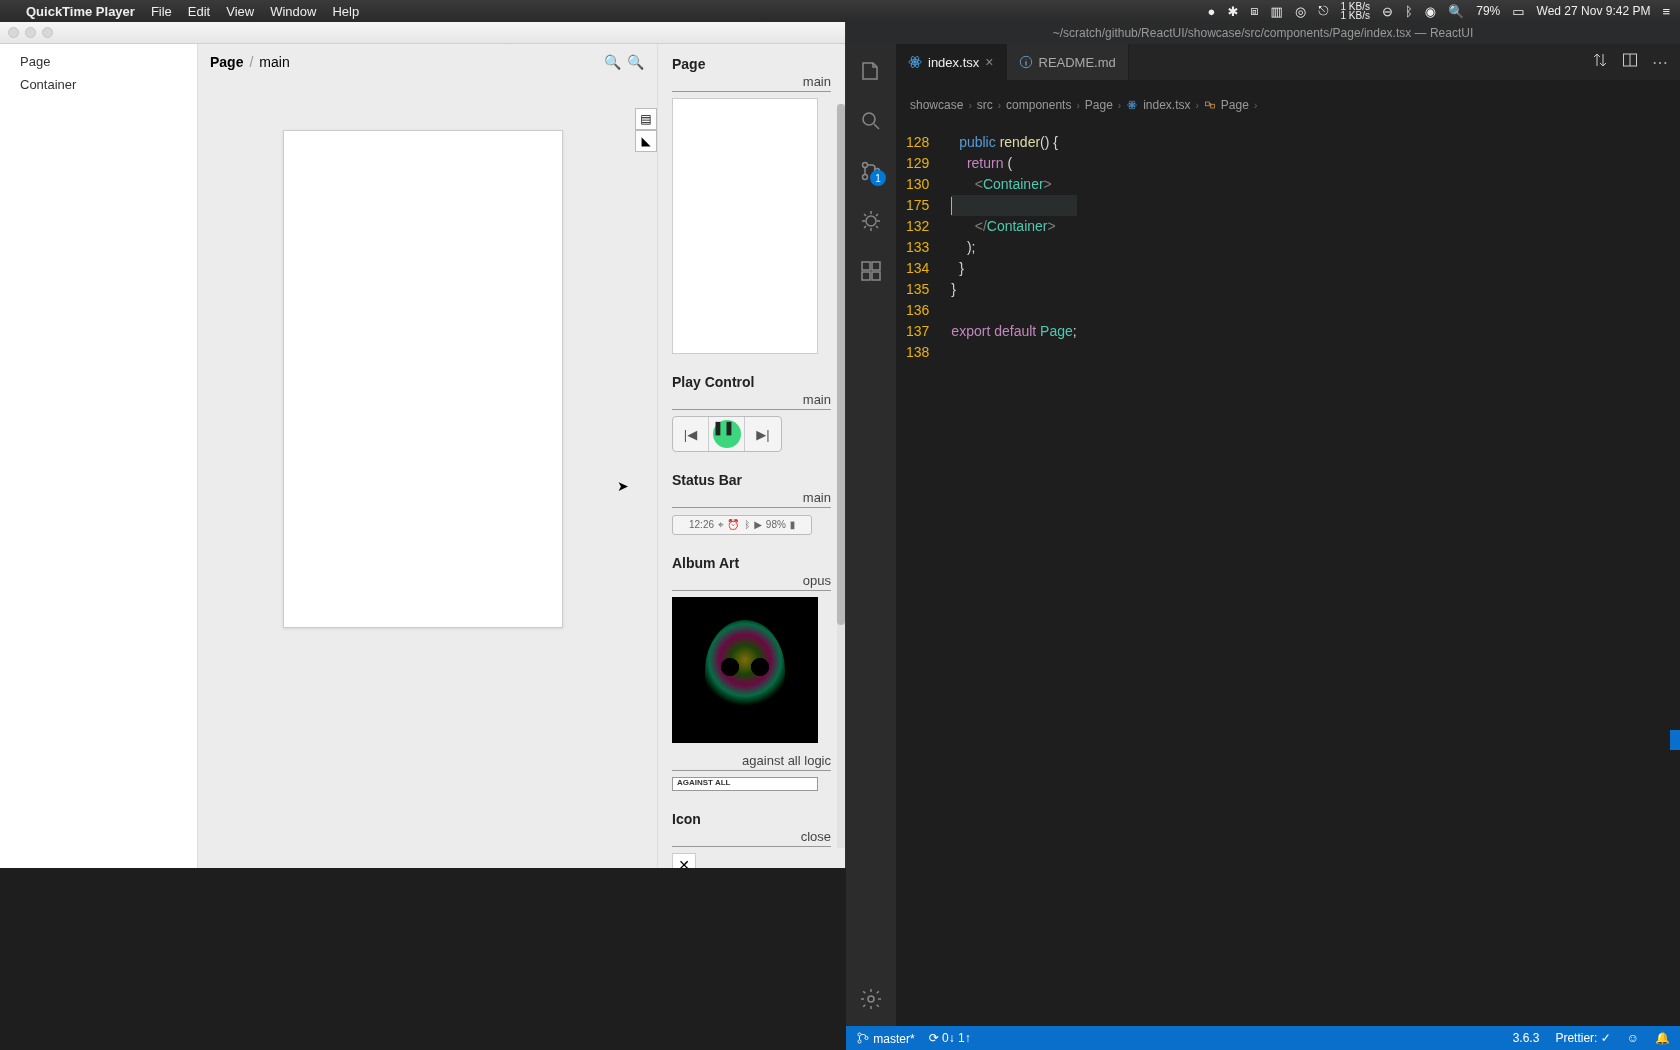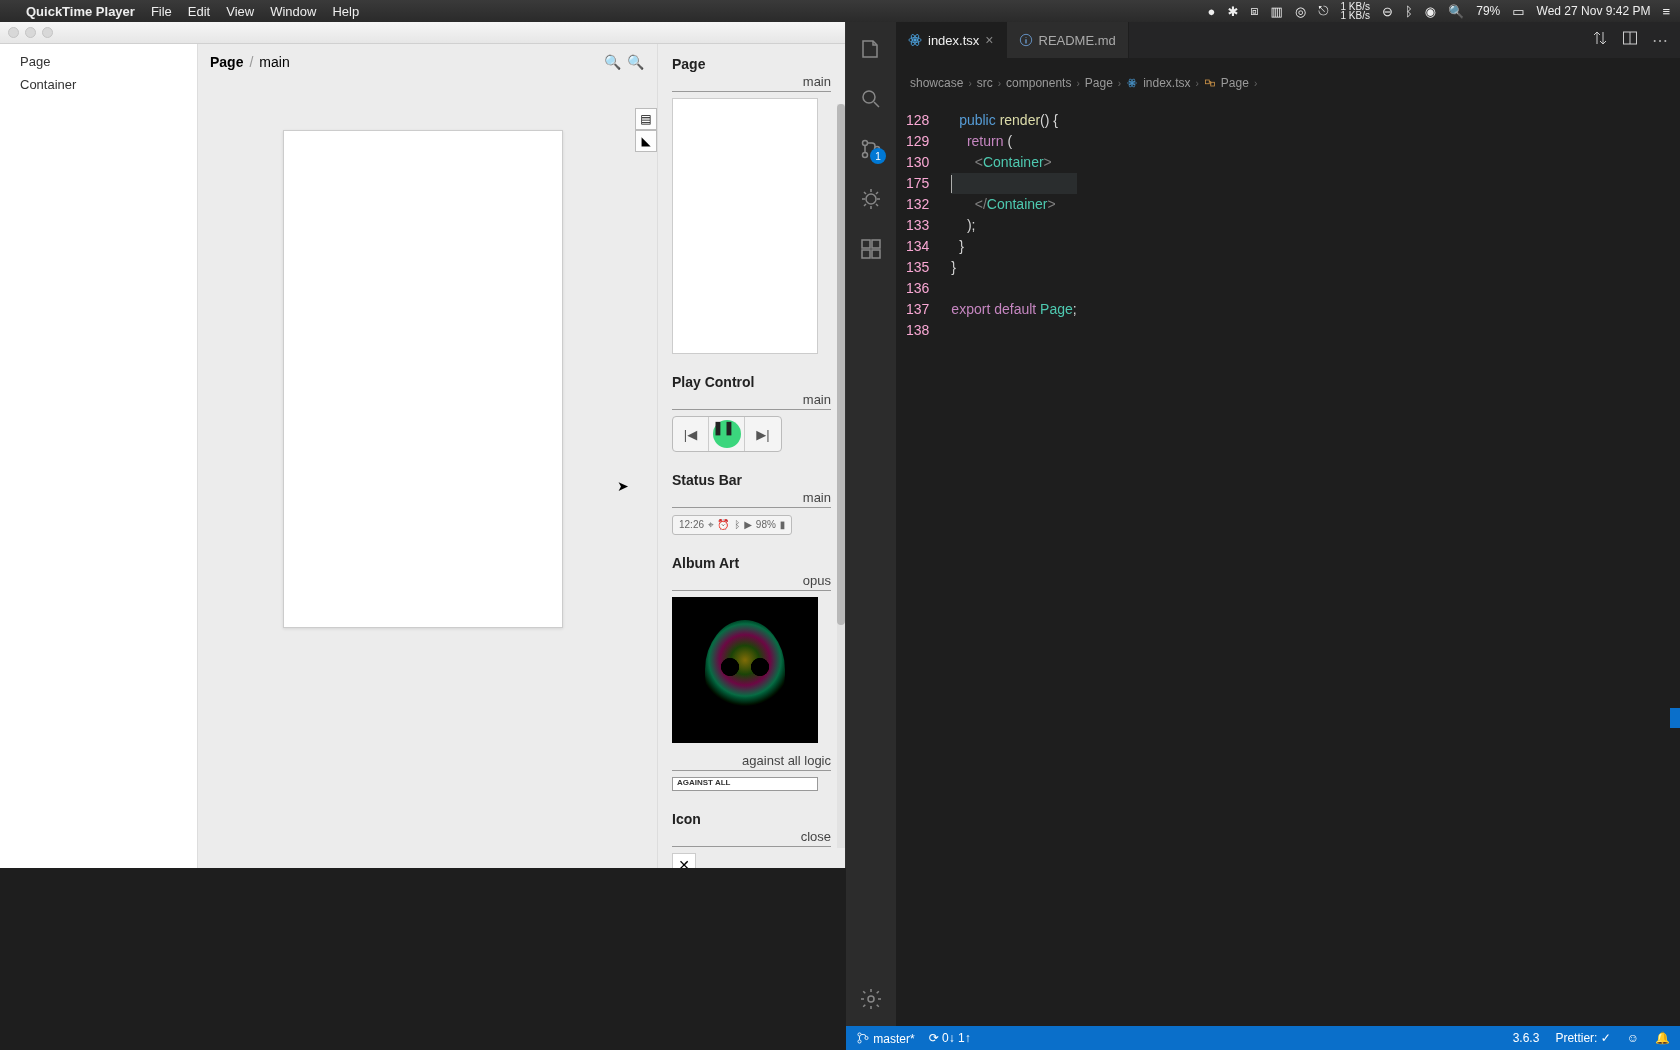--- a/index.html
+++ b/index.html
@@ -40,21 +40,21 @@
 .component-panel::-webkit-scrollbar { width: 8px; }
 .comp-section { margin-bottom: 20px; }
 .comp-title { font-weight: 700; font-size: 14px; color: #222; }
 .comp-variant { text-align: right; font-size: 13px; color: #444; margin-top: 2px; border-bottom: 1px solid #999; padding-bottom: 2px; }
 .comp-preview { margin-top: 6px; }
 .page-preview { width: 146px; height: 256px; background: #fff; border: 1px solid #ccc; }
 .play-control-preview { display: inline-flex; background: #f4f4f4; border: 1px solid #bbb; border-radius: 4px; overflow: hidden; }
 .play-control-preview .btn { width: 36px; height: 34px; display: flex; align-items: center; justify-content: center; font-size: 13px; color: #555; border-right: 1px solid #ccc; }
 .play-control-preview .btn:last-child { border-right: none; }
 .play-control-preview .play-btn { background: #3bd67d; border-radius: 50%; width: 28px; height: 28px; margin: 3px; color: #222; font-weight: 700; }
-.status-bar-preview { display: inline-flex; align-items: center; gap: 4px; background: #f4f4f4; border: 1px solid #bbb; border-radius: 3px; padding: 3px 6px; font-size: 10px; color: #666; }
+.status-bar-preview { display: inline-flex; align-items: center; gap: 4px; background: #f4f4f4; border: 1px solid #bbb; border-radius: 3px; padding: 3px 16px; font-size: 10px; color: #666; }
 .icon-preview { width: 24px; height: 24px; background: #fff; border: 1px solid #ccc; display: flex; align-items: center; justify-content: center; font-size: 14px; }
 .album-art-preview { width: 146px; height: 146px; background: #000; display: flex; align-items: center; justify-content: center; position: relative; overflow: hidden; }
 .skull { width: 80px; height: 100px; background: radial-gradient(circle at 50% 40%, #8a7a2a 0%, #3a5a2a 20%, #7a2a5a 35%, #2a7a5a 50%, #000 70%); border-radius: 50% 50% 45% 45%; position: relative; filter: contrast(1.4) brightness(.9); }
 .skull::before, .skull::after { content: ''; position: absolute; width: 18px; height: 18px; background: #000; border-radius: 50%; top: 38px; }
 .skull::before { left: 16px; }
 .skull::after { right: 16px; }
 .album-2-preview { width: 146px; height: 14px; background: #fff; border: 1px solid #999; position: relative; overflow: hidden; font-size: 8px; font-weight: 700; padding-left: 4px; color: #333; }
 
 
 .vscode { position: absolute; top: 22px; left: 846px; right: 0; bottom: 0; background: #1e1e1e; display: flex; flex-direction: column; }
@@ -71,21 +71,21 @@
 .tab { display: flex; align-items: center; gap: 6px; padding: 0 12px; font-size: 13px; color: #aaa; background: #2d2d2d; border-right: 1px solid #1e1e1e; }
 .tab.active { background: #1e1e1e; color: #eee; }
 .tab .close { color: #888; font-size: 14px; }
 .tab-icon { width: 14px; height: 14px; }
 .tabs .actions { margin-left: auto; display: flex; align-items: center; gap: 14px; padding-right: 12px; color: #aaa; }
 .breadcrumbs { height: 24px; display: flex; align-items: center; padding: 0 14px; font-size: 12px; color: #9a9a9a; gap: 5px; background: #1e1e1e; }
 .breadcrumbs .chev { color: #666; font-size: 10px; }
 .breadcrumbs .bc-icon { display: inline-flex; }
 
 .code { flex: 1; display: flex; font-family: "SF Mono", Menlo, Consolas, monospace; font-size: 14px; line-height: 21px; position: relative; }
-.gutter { background: #1e1e1e; color: #f9a8d4; text-align: right; padding: 2px 14px 0 10px; user-select: none; }
+.gutter { background: #1e1e1e; color: #eab308; text-align: right; padding: 2px 14px 0 10px; user-select: none; }
 .code-lines { padding: 2px 0 0 8px; white-space: pre; color: #d4d4d4; }
 .code-lines .k-blue { color: #569cd6; }
 .code-lines .k-purple { color: #c586c0; }
 .code-lines .k-yellow { color: #dcdcaa; }
 .code-lines .k-teal { color: #4ec9b0; }
 .code-lines .k-gray { color: #808080; }
 .code-lines .cursor { border-left: 1px solid #aeafad; display: inline-block; height: 18px; vertical-align: middle; }
 .current-line { background: #2a2d2e; display: inline-block; width: 100%; }
 .minimap-stub { position: absolute; right: 0; top: 0; width: 10px; height: 100%; background: #1e1e1e; }
 .minimap-stub .visible { position: absolute; right: 0; top: 600px; width: 10px; height: 20px; background: #0a6fca; }
@@ -229,20 +229,21 @@
 
         <div class="panel-scroll-track">
           <div class="panel-scroll-thumb" style="top:0;height:70%;"></div>
         </div>
       </div>
     </div>
   </div>
 </div>
 
 <div class="vscode">
+  <div class="vscode-titlebar">~/scratch/github/ReactUI/showcase/src/components/Page/index.tsx — ReactUI</div>
   <div class="vscode-body">
     <div class="activity-bar">
       <div class="act">
           <svg viewBox="0 0 24 24">
             <path d="M4 4h10l4 4v12H4z"></path>
             <path d="M14 4v4h4"></path>
           </svg>
         </div>
       <div class="act">
           <svg viewBox="0 0 24 24">

